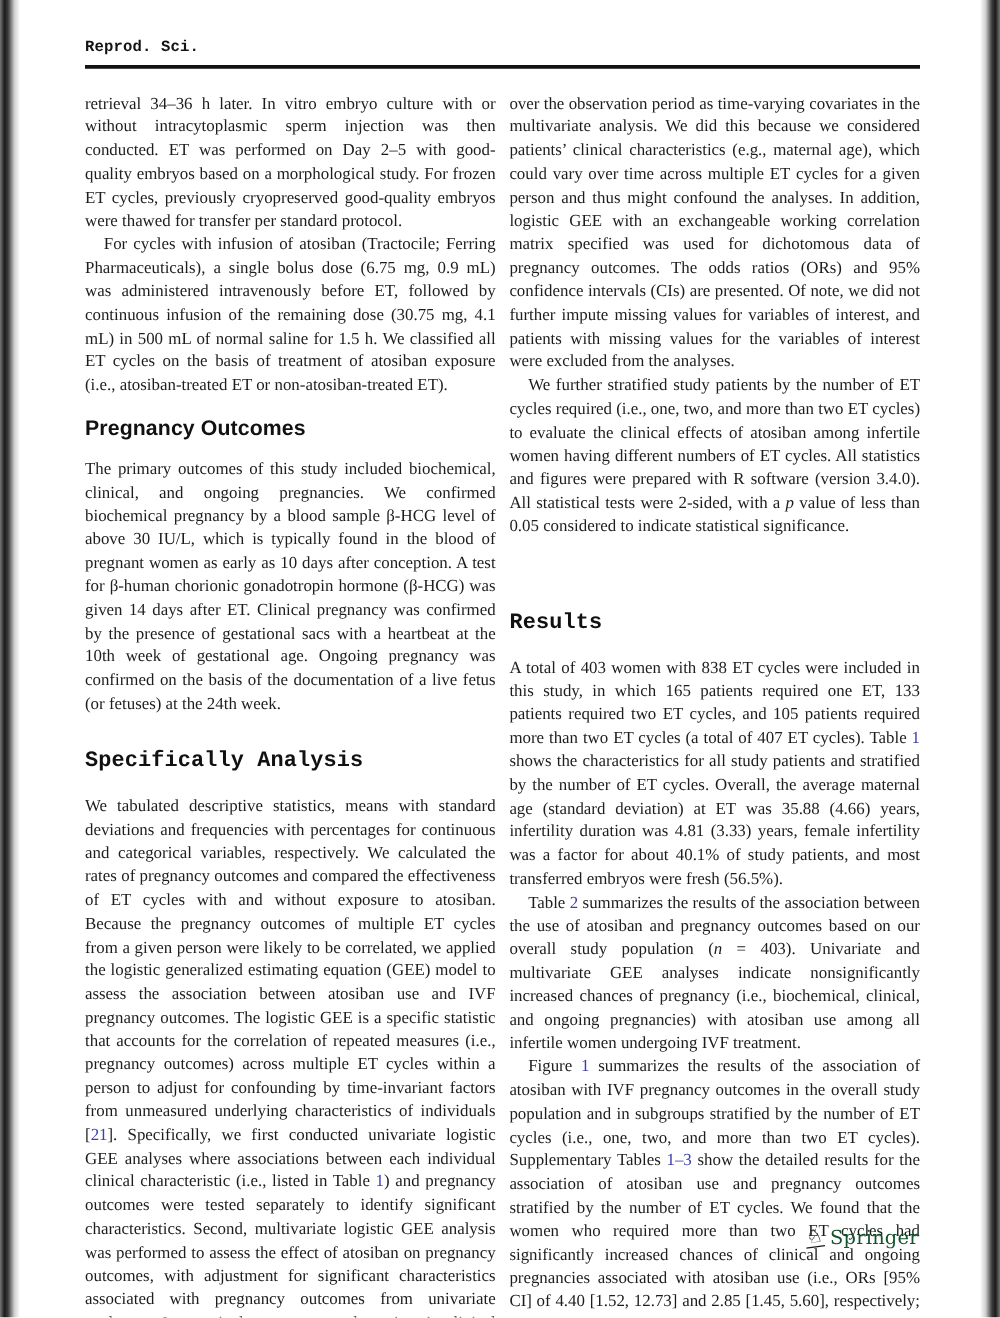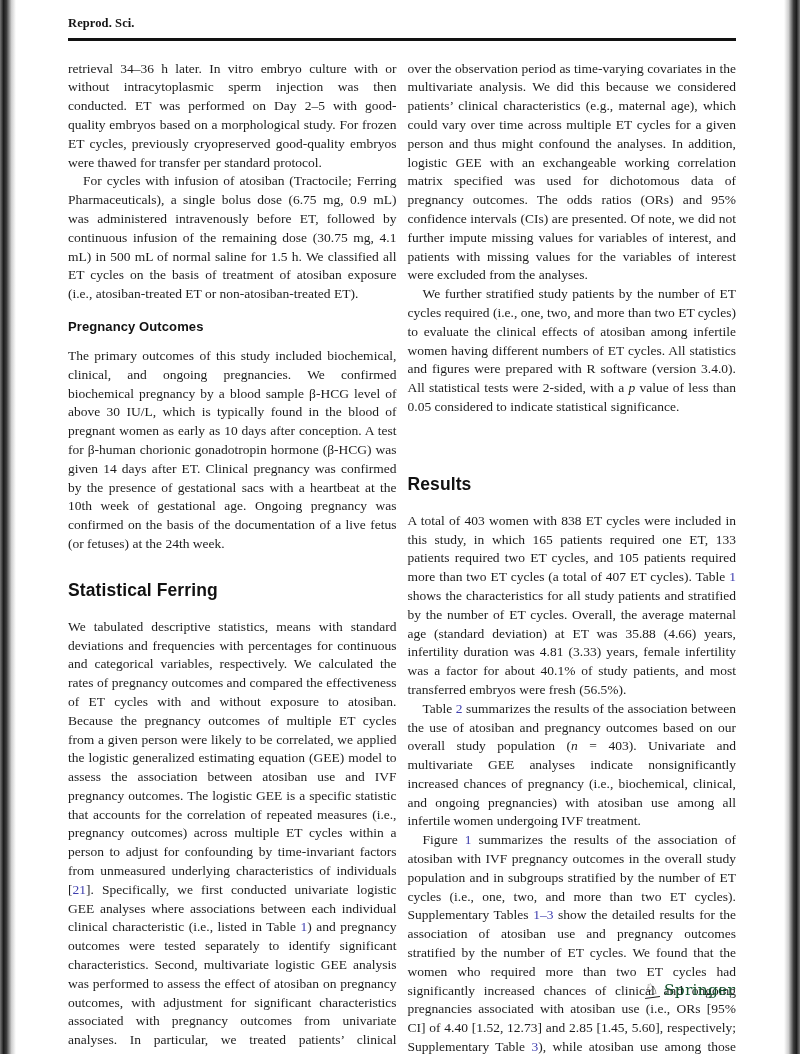--- a/index.html
+++ b/index.html
@@ -17,43 +17,43 @@
   .page-edge.left {
     left: 0;
     background: linear-gradient(to right, #777 0%, #1c1c1c 22%, #3a3a3a 40%, #cfcfcf 72%, #ffffff 100%);
   }
   .page-edge.right {
     right: 0;
     background: linear-gradient(to left, #777 0%, #1c1c1c 22%, #3a3a3a 40%, #cfcfcf 72%, #ffffff 100%);
   }
   .sheet { position: absolute; left: 68px; top: 0; width: 668px; }
   .running-head {
-    font-family: Liberation Serif, serif;
+    font-family: Liberation Mono, monospace;
     font-size: 12.5px; font-weight: 600; color: #141414;
-    margin-top: 16px; letter-spacing: 0.1px;
+    margin-top: 31px; letter-spacing: 0.1px;
   }
   .header-rule {
     height: 2.6px; background: #121212; margin-top: 7px;
   }
   .content {
     display: flex; gap: 11px; margin-top: 19px;
   }
   .column { width: 329px; }
   .para {
     font-size: 13.5px; line-height: 18.8px; text-align: justify;
     color: var(--text-color, #1d1d1d);
   }
   .para.indent { text-indent: 15px; }
   .sub-heading {
     font-family: "Liberation Sans", sans-serif;
-    font-weight: bold; font-size: 13px; color: #111;
+    font-weight: bold; font-size: 17px; color: #111;
     margin: 15px 0 13px 0; letter-spacing: 0.1px;
   }
   .section-heading {
-    font-family: Liberation Sans, sans-serif;
+    font-family: Liberation Mono, monospace;
     font-weight: bold; font-size: 17.5px; color: #111;
     margin: 26px 0 17px 0; letter-spacing: 0.1px;
   }
   .section-heading.space-above { margin-top: 57px; }
   .ref-link { color: var(--link-color, #3d3dae); }
   .italic { font-style: italic; }
   .footer {
     position: absolute; right: 65px; top: 981px;
     display: flex; align-items: center; gap: 5px; z-index: 2;
   }
@@ -76,21 +76,21 @@
 
 <div class="sheet">
   <div class="running-head">Reprod. Sci.</div>
   <div class="header-rule"></div>
   <div class="content">
     <div class="column">
         <p class="para"><span>retrieval 34–36 h later. In vitro embryo culture with or without intracytoplasmic sperm injection was then conducted. ET was performed on Day 2–5 with good-quality embryos based on a morphological study. For frozen ET cycles, previously cryopreserved good-quality embryos were thawed for transfer per standard protocol.</span></p>
         <p class="para indent"><span>For cycles with infusion of atosiban (Tractocile; Ferring Pharmaceuticals), a single bolus dose (6.75 mg, 0.9 mL) was administered intravenously before ET, followed by continuous infusion of the remaining dose (30.75 mg, 4.1 mL) in 500 mL of normal saline for 1.5 h. We classified all ET cycles on the basis of treatment of atosiban exposure (i.e., atosiban-treated ET or non-atosiban-treated ET).</span></p>
         <div class="sub-heading">Pregnancy Outcomes</div>
         <p class="para"><span>The primary outcomes of this study included biochemical, clinical, and ongoing pregnancies. We confirmed biochemical pregnancy by a blood sample β-HCG level of above 30 IU/L, which is typically found in the blood of pregnant women as early as 10 days after conception. A test for β-human chorionic gonadotropin hormone (β-HCG) was given 14 days after ET. Clinical pregnancy was confirmed by the presence of gestational sacs with a heartbeat at the 10th week of gestational age. Ongoing pregnancy was confirmed on the basis of the documentation of a live fetus (or fetuses) at the 24th week.</span></p>
-        <div class="section-heading">Statistical Ferring</div>
+        <div class="section-heading">Specifically Analysis</div>
         <p class="para"><span>We tabulated descriptive statistics, means with standard deviations and frequencies with percentages for continuous and categorical variables, respectively. We calculated the rates of pregnancy outcomes and compared the effectiveness of ET cycles with and without exposure to atosiban. Because the pregnancy outcomes of multiple ET cycles from a given person were likely to be correlated, we applied the logistic generalized estimating equation (GEE) model to assess the association between atosiban use and IVF pregnancy outcomes. The logistic GEE is a specific statistic that accounts for the correlation of repeated measures (i.e., pregnancy outcomes) across multiple ET cycles within a person to adjust for confounding by time-invariant factors from unmeasured underlying characteristics of individuals [</span><span class="ref-link">21</span><span>]. Specifically, we first conducted univariate logistic GEE analyses where associations between each individual clinical characteristic (i.e., listed in Table </span><span class="ref-link">1</span><span>) and pregnancy outcomes were tested separately to identify significant characteristics. Second, multivariate logistic GEE analysis was performed to assess the effect of atosiban on pregnancy outcomes, with adjustment for significant characteristics associated with pregnancy outcomes from univariate analyses. In particular, we treated patients’ clinical characteristics measured from individual ET cycles</span></p>
       </div>
     <div class="column">
         <p class="para"><span>over the observation period as time-varying covariates in the multivariate analysis. We did this because we considered patients’ clinical characteristics (e.g., maternal age), which could vary over time across multiple ET cycles for a given person and thus might confound the analyses. In addition, logistic GEE with an exchangeable working correlation matrix specified was used for dichotomous data of pregnancy outcomes. The odds ratios (ORs) and 95% confidence intervals (CIs) are presented. Of note, we did not further impute missing values for variables of interest, and patients with missing values for the variables of interest were excluded from the analyses.</span></p>
         <p class="para indent"><span>We further stratified study patients by the number of ET cycles required (i.e., one, two, and more than two ET cycles) to evaluate the clinical effects of atosiban among infertile women having different numbers of ET cycles. All statistics and figures were prepared with R software (version 3.4.0). All statistical tests were 2-sided, with a </span><span class="italic">p</span><span> value of less than 0.05 considered to indicate statistical significance.</span></p>
         <div class="section-heading space-above">Results</div>
         <p class="para"><span>A total of 403 women with 838 ET cycles were included in this study, in which 165 patients required one ET, 133 patients required two ET cycles, and 105 patients required more than two ET cycles (a total of 407 ET cycles). Table </span><span class="ref-link">1</span><span> shows the characteristics for all study patients and stratified by the number of ET cycles. Overall, the average maternal age (standard deviation) at ET was 35.88 (4.66) years, infertility duration was 4.81 (3.33) years, female infertility was a factor for about 40.1% of study patients, and most transferred embryos were fresh (56.5%).</span></p>
         <p class="para indent"><span>Table </span><span class="ref-link">2</span><span> summarizes the results of the association between the use of atosiban and pregnancy outcomes based on our overall study population (</span><span class="italic">n</span><span> = 403). Univariate and multivariate GEE analyses indicate nonsignificantly increased chances of pregnancy (i.e., biochemical, clinical, and ongoing pregnancies) with atosiban use among all infertile women undergoing IVF treatment.</span></p>
         <p class="para indent"><span>Figure </span><span class="ref-link">1</span><span> summarizes the results of the association of atosiban with IVF pregnancy outcomes in the overall study population and in subgroups stratified by the number of ET cycles (i.e., one, two, and more than two ET cycles). Supplementary Tables </span><span class="ref-link">1–3</span><span> show the detailed results for the association of atosiban use and pregnancy outcomes stratified by the number of ET cycles. We found that the women who required more than two ET cycles had significantly increased chances of clinical and ongoing pregnancies associated with atosiban use (i.e., ORs [95% CI] of 4.40 [1.52, 12.73] and 2.85 [1.45, 5.60], respectively; Supplementary Table </span><span class="ref-link">3</span><span>), while atosiban use among those having one or two ET cycles was not significantly associated with IVF pregnancy outcomes (Supplementary Tables </span></p>
       </div>

